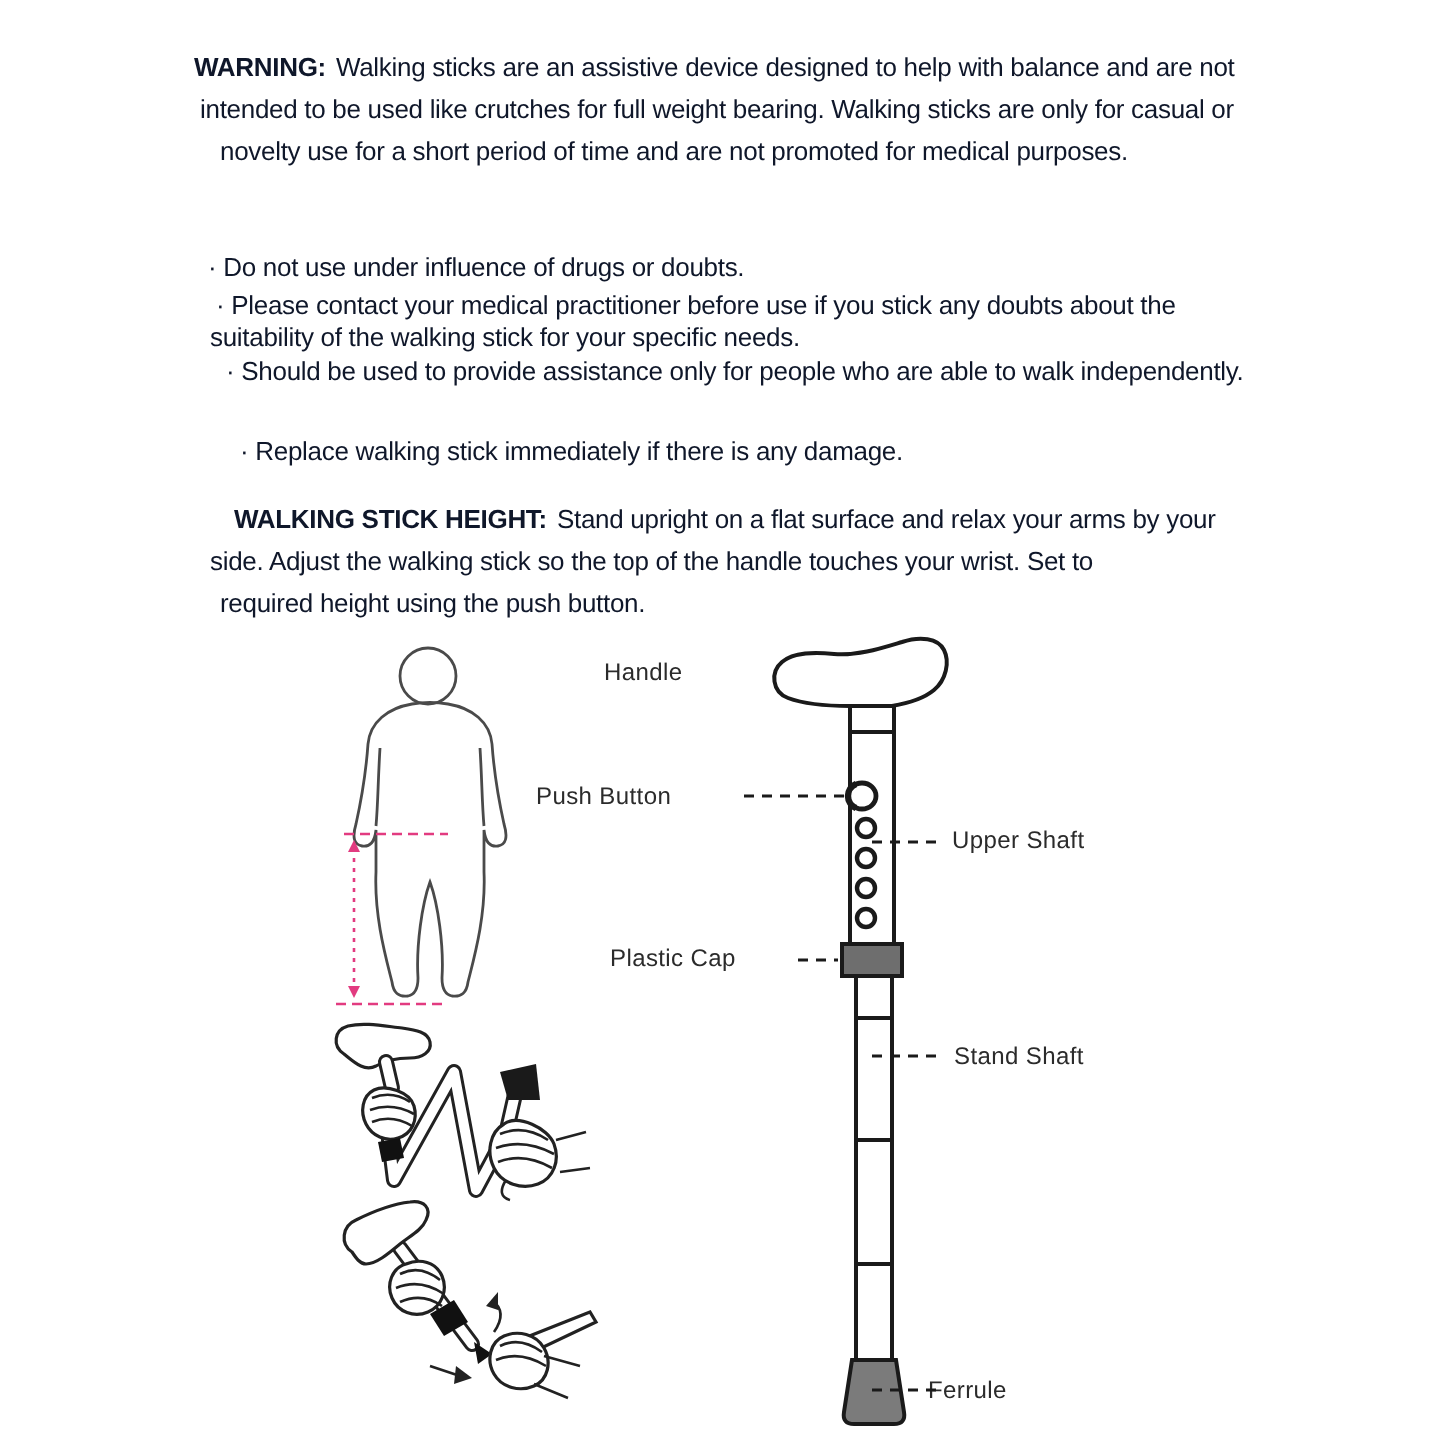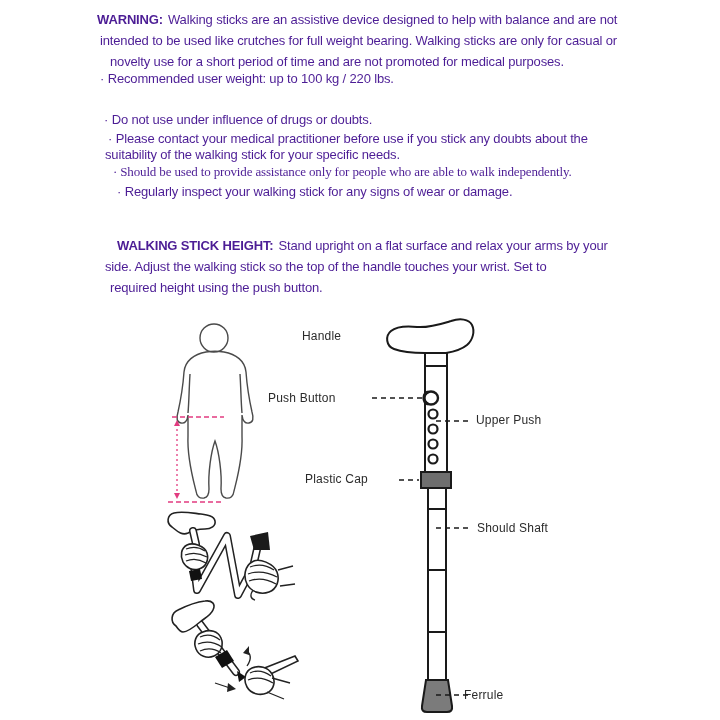--- a/index.html
+++ b/index.html
@@ -1,54 +1,53 @@
 <!DOCTYPE html>
 <html><head>
 <meta charset="utf-8">
 <style>
   html,body{margin:0;padding:0;background:#fff;}
   .page{position:relative;width:720px;height:720px;background:#ffffff;overflow:hidden;
         font-family:"Liberation Sans",sans-serif;}
-  .tl{position:absolute;font-size:13px;line-height:15px;color:#4c1d95;
-      letter-spacing:-0.15px;white-space:nowrap;}
+  .tl{position:absolute;font-size:13px;line-height:15px;color:#0f172a;
+      letter-spacing:-0.15px;white-space:nowrap;margin-top:14px;}
   .tl b{font-weight:bold;}
   .tl .rest{margin-left:5px;}
   .dlabel{position:absolute;font-size:12px;line-height:18px;color:#2b2b2b;
           letter-spacing:0.2px;white-space:nowrap;}
   svg{position:absolute;left:0;top:300px;}
   .tube-o{stroke:#222;stroke-width:8;fill:none;stroke-linejoin:round;stroke-linecap:round;}
   .tube-i{stroke:#fff;stroke-width:5;fill:none;stroke-linejoin:round;stroke-linecap:round;}
   .art{stroke:#222;stroke-width:1.6;fill:#fff;}
   .artl{stroke:#222;stroke-width:1.3;fill:none;}
 </style>
 </head>
 <body>
 
 <div class="page">
 
   <div class="tl" style="left:97px;top:12px;"><b>WARNING:</b><span class="rest">Walking sticks are an assistive device designed to help with balance and are not</span></div>
   <div class="tl" style="left:100px;top:33px;">intended to be used like crutches for full weight bearing. Walking sticks are only for casual or</div>
   <div class="tl" style="left:110px;top:54px;">novelty use for a short period of time and are not promoted for medical purposes.</div>
 
-  <div class="tl" style="left:100px;top:71px;">· Recommended user weight: up to 100 kg / 220 lbs.</div>
   <div class="tl" style="left:104px;top:112px;">· Do not use under influence of drugs or doubts.</div>
   <div class="tl" style="left:108px;top:131px;">· Please contact your medical practitioner before use if you stick any doubts about the</div>
   <div class="tl" style="left:105px;top:147px;">suitability of the walking stick for your specific needs.</div>
-  <div class="tl" style="left:113px;top:164px;font-family:Liberation Serif, serif;">· Should be used to provide assistance only for people who are able to walk independently.</div>
-  <div class="tl" style="left:117px;top:184px;">· Regularly inspect your walking stick for any signs of wear or damage.</div>
+  <div class="tl" style="left:113px;top:164px;">· Should be used to provide assistance only for people who are able to walk independently.</div>
+  <div class="tl" style="left:120px;top:204px;">· Replace walking stick immediately if there is any damage.</div>
 
   <div class="tl" style="left:117px;top:238px;"><b>WALKING STICK HEIGHT:</b><span class="rest">Stand upright on a flat surface and relax your arms by your</span></div>
   <div class="tl" style="left:105px;top:259px;">side. Adjust the walking stick so the top of the handle touches your wrist. Set to</div>
   <div class="tl" style="left:110px;top:280px;">required height using the push button.</div>
 
   <div class="dlabel" style="left:302px;top:327px;">Handle</div>
   <div class="dlabel" style="left:268px;top:389px;">Push Button</div>
-  <div class="dlabel" style="left:476px;top:411px;">Upper Push</div>
+  <div class="dlabel" style="left:476px;top:411px;">Upper Shaft</div>
   <div class="dlabel" style="left:305px;top:470px;">Plastic Cap</div>
-  <div class="dlabel" style="left:477px;top:519px;">Should Shaft</div>
+  <div class="dlabel" style="left:477px;top:519px;">Stand Shaft</div>
   <div class="dlabel" style="left:464px;top:686px;">Ferrule</div>
 
   <svg width="720" height="420" viewBox="0 300 720 420">
 
     <g stroke="#4a4a4a" stroke-width="1.4" fill="none">
       <circle cx="214" cy="338" r="14"></circle>
       <path d="M 206,352
         C 194,354 185,361 184,372
         C 183,386 180,403 178,412
         Q 175,422 181,423

